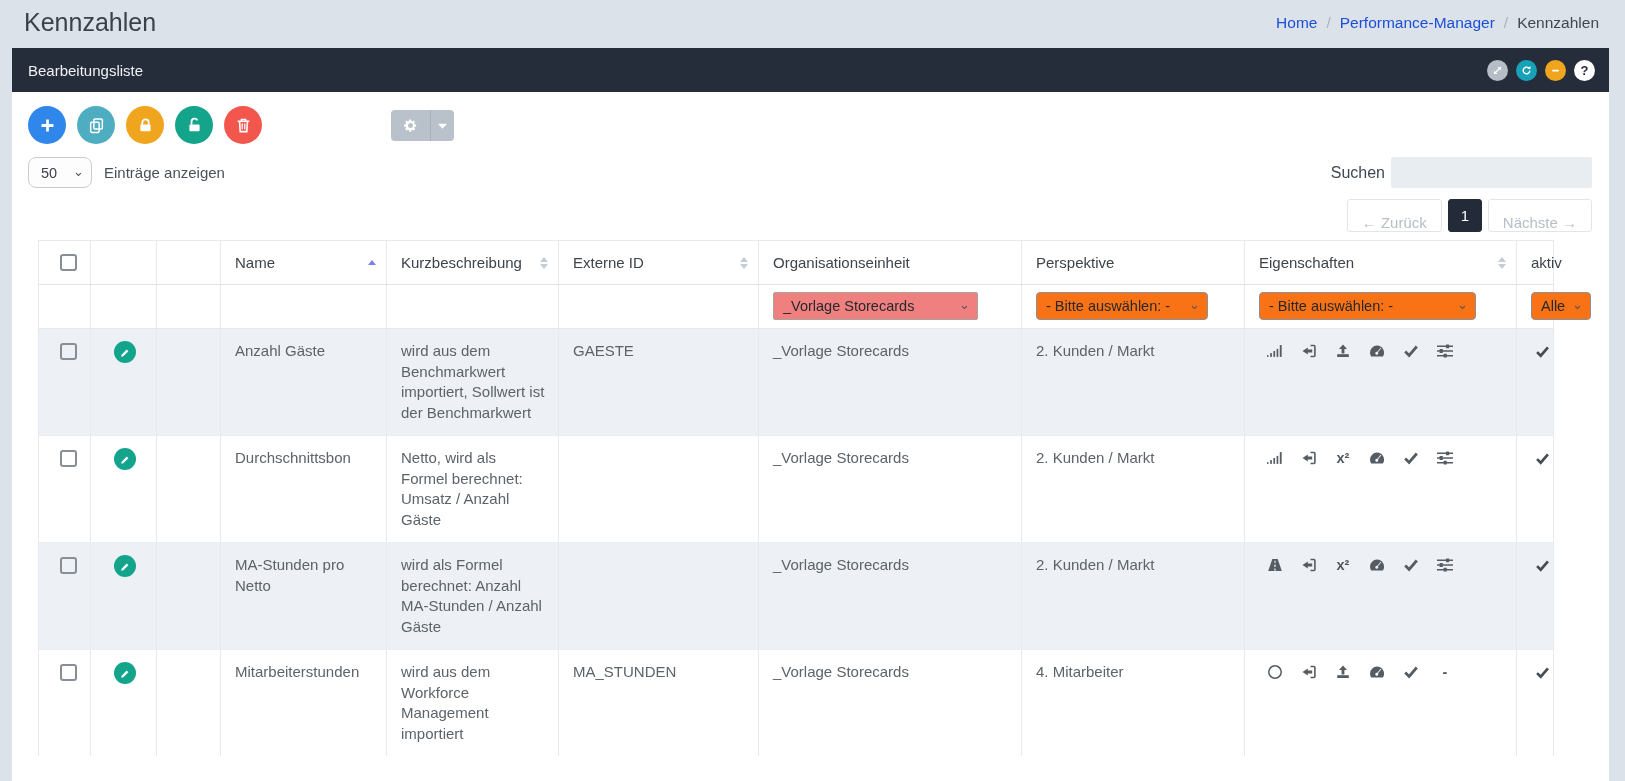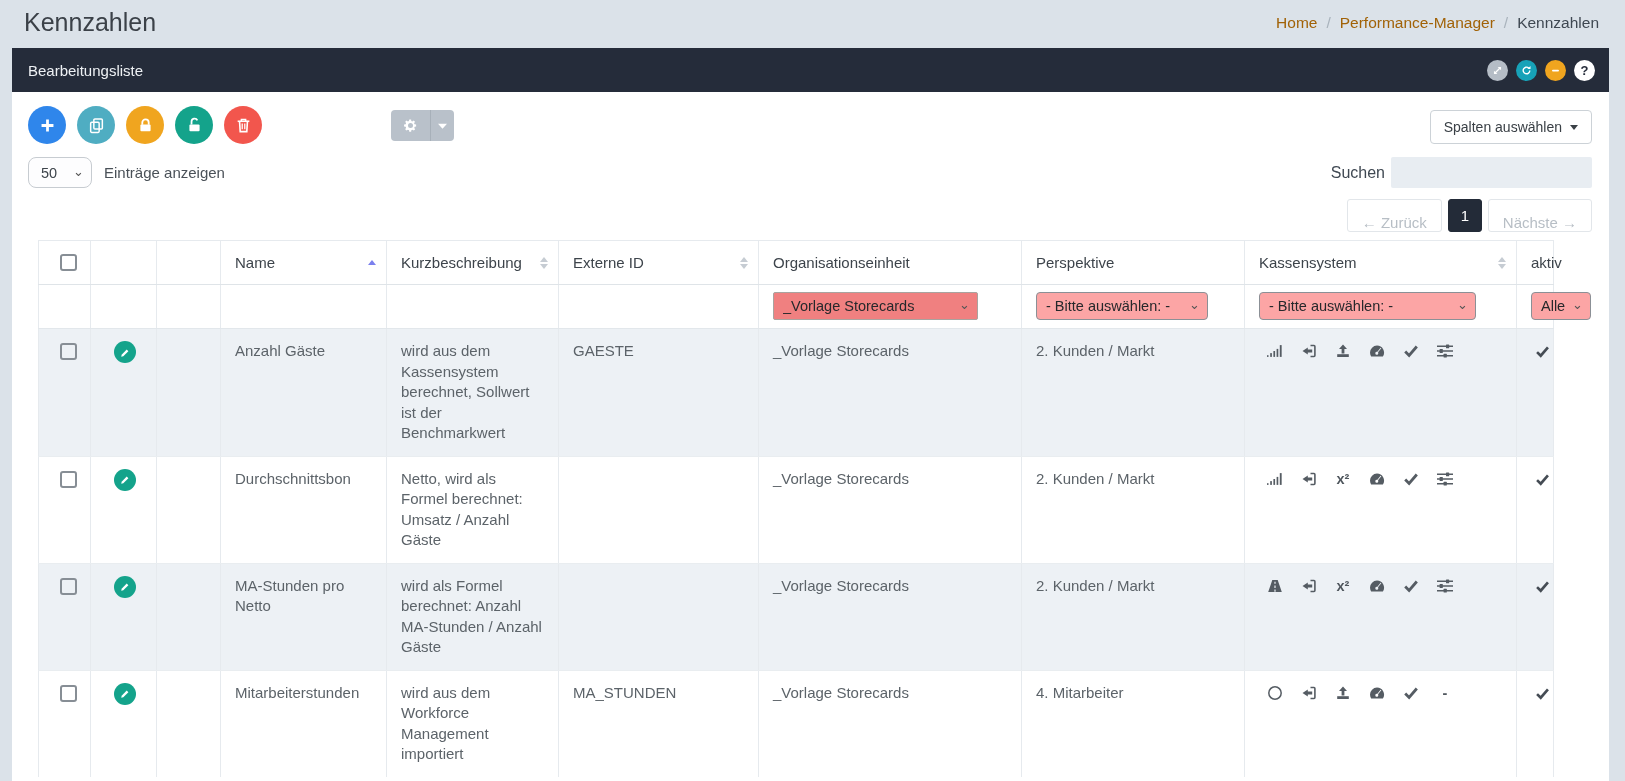--- a/index.html
+++ b/index.html
@@ -4,21 +4,21 @@
 <style>
   * { box-sizing: border-box; margin: 0; padding: 0; }
   html,body { width:1625px; height:781px; overflow:hidden; }
   body { background:#dbe2e9; font-family:"Liberation Sans","DejaVu Sans",sans-serif; color:#4a5158; }
 
   
   .page-header { display:flex; justify-content:space-between; align-items:flex-start; padding:8px 26px 0 24px; height:48px; }
   .page-title { font-size:25px; font-weight:400; color:#3b4148; }
   .breadcrumb { display:flex; align-items:center; gap:9px; font-size:15.5px; margin-top:6px; color:#3f4852; }
   .breadcrumb .sep { color:#a9b3bc; }
-  .breadcrumb a { color:#a16207; text-decoration:none; cursor:pointer; }
+  .breadcrumb a { color:#1d4ed8; text-decoration:none; cursor:pointer; }
 
   
   .panel { position:absolute; left:12px; right:16px; top:48px; bottom:0; background:#fff; }
   .panel-bar { height:44px; background:#252c3a; display:flex; align-items:center; padding:0 14px 0 16px; }
   .panel-bar-title { color:#eef1f4; font-size:15px; }
   .win-buttons { margin-left:auto; display:flex; gap:8px; }
   .win-btn { width:21px; height:21px; border-radius:50%; border:none; display:inline-flex; align-items:center; justify-content:center; cursor:pointer; font-size:12px; font-weight:700; padding:0; }
   .win-btn .icon { width:11px; height:11px; }
 
   .panel-body { padding:14px 17px 0 16px; }
@@ -59,21 +59,21 @@
   th, td { border-left:1px solid #e6eaee; vertical-align:top; text-align:left; font-weight:400; }
   th:last-child, td:last-child { border-right:1px solid #e6eaee; }
   thead th { border-top:1px solid #e6eaee; border-bottom:1px solid #dfe4e8; height:44px; padding:0 10px 0 14px; font-size:15px; color:#3d444b; }
   .th-inner { display:flex; align-items:center; height:100%; }
   .sort { display:inline-flex; flex-direction:column; gap:2px; margin-left:auto; padding-left:6px; }
   .sort i { width:0; height:0; border-left:4px solid transparent; border-right:4px solid transparent; display:block; }
   .sort .up { border-bottom:5px solid #c6ccd3; }
   .sort .down { border-top:5px solid #c6ccd3; }
   .sort.asc .up { border-bottom-color:#7b80ee; }
   tr.filter-row td { height:44px; padding:7px 10px 7px 14px; border-bottom:1px solid #e2e7eb; }
-  .filter-select { appearance:none; -webkit-appearance:none; height:28px; border:1px solid #8b9096; border-radius:4px; background:#fca5a5; font-size:14.5px; color:#26282b; padding:0 24px 0 9px; }
+  .filter-select { appearance:none; -webkit-appearance:none; height:28px; border:1px solid #8b9096; border-radius:4px; background:#f97316; font-size:14.5px; color:#26282b; padding:0 24px 0 9px; }
   .filter-select.highlight { background:#f08080; border:1px solid #a9a39f; border-radius:2px; width:205px; }
   .fs-wrap { position:relative; display:inline-block; }
   tbody.data tr { background:#fff; }
   tbody.data tr.striped { background:#edf1f5; }
   tbody.data td { padding:12px 12px 12px 14px; font-size:15px; line-height:20.5px; color:#5c6369; border-bottom:1px solid #e9edf0; }
   tbody.data tr:last-child td { border-bottom:none; }
 
   .checkbox { appearance:none; -webkit-appearance:none; width:17px; height:17px; border:2px solid #878e95; border-radius:3px; background:transparent; cursor:pointer; display:block; margin:2px 0 0 7px; }
   thead .checkbox { margin:0 0 0 7px; }
   .edit-btn { width:22px; height:22px; border-radius:50%; border:none; background:#14a38b; color:#fff; display:inline-flex; align-items:center; justify-content:center; cursor:pointer; margin-left:9px; padding:0; }
@@ -192,24 +192,20 @@
             </span>
           </button>
         <button class="settings-caret">
             <span class="icon">
               <svg viewBox="0 0 10 6">
                 <path d="M0 .5h10L5 6z" fill="currentColor"></path>
               </svg>
             </span>
           </button>
       </span>
-      <button class="columns-btn">
-        <span>Spalten auswählen</span>
-        <span class="caret"></span>
-      </button>
     </div>
 
     <div class="controls-row">
       <span class="pagesize-wrap">
         <select class="pagesize-select">
           <option>50</option>
         </select>
         <span class="sel-caret">⌄</span>
       </span>
       <span class="entries-label">Einträge anzeigen</span>
@@ -280,21 +276,21 @@
                 <span>Organisationseinheit</span>
               </div>
             </th>
           <th>
               <div class="th-inner">
                 <span>Perspektive</span>
               </div>
             </th>
           <th>
               <div class="th-inner">
-                <span>Kassensystem</span>
+                <span>Eigenschaften</span>
                 <span class="sort">
                   <i class="up"></i>
                   <i class="down"></i>
                 </span>
               </div>
             </th>
           <th>
               <div class="th-inner">
                 <span>aktiv</span>
               </div>
@@ -328,21 +324,21 @@
             </td>
             <td><button class="edit-btn">
                 <span class="icon ">
                   <svg viewBox="0 0 16 16">
                     <path d="M2.4 11.2l7.4-7.4 2.4 2.4-7.4 7.4-3 .6z" fill="currentColor"></path>
                   </svg>
                 </span>
               </button></td>
             <td></td>
             <td>Anzahl Gäste</td>
-            <td>wird aus dem Kassensystem berechnet, Sollwert ist der Benchmarkwert</td>
+            <td>wird aus dem Benchmarkwert importiert, Sollwert ist der Benchmarkwert</td>
             <td>GAESTE</td>
             <td>_Vorlage Storecards</td>
             <td>2. Kunden / Markt</td>
             <td>
               <span class="props">
                 <span class="icon prop-icon">
                   <svg viewBox="0 0 19 14" fill="currentColor">
                     <rect x="0" y="12" width="1.8" height="2"></rect>
                     <rect x="3.8" y="9.5" width="2" height="4.5"></rect>
                     <rect x="7.6" y="7" width="2" height="7"></rect>

